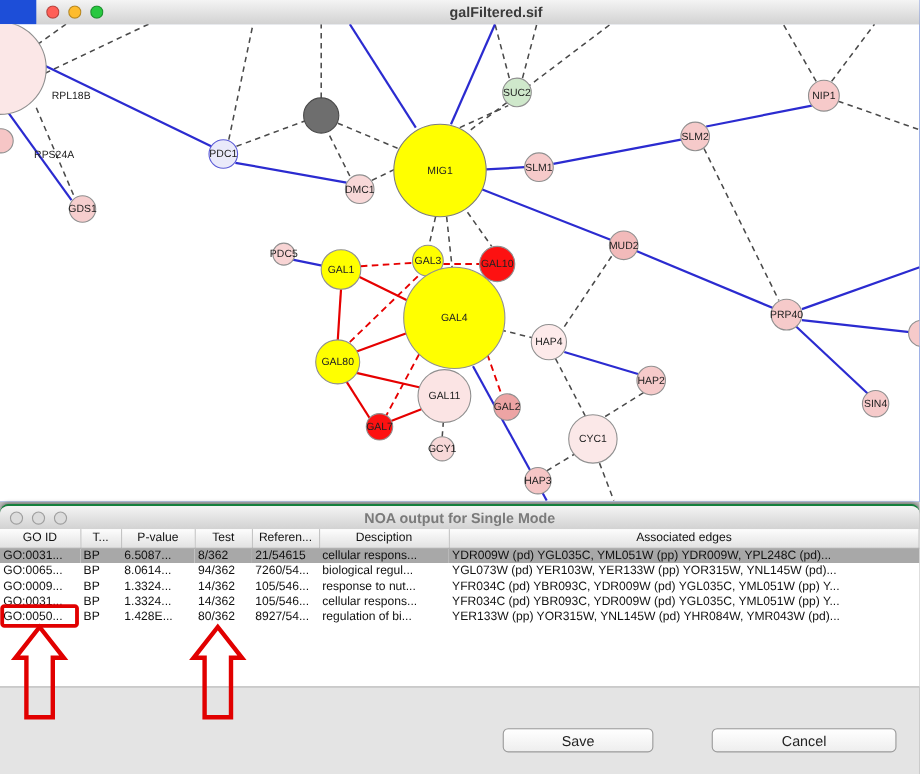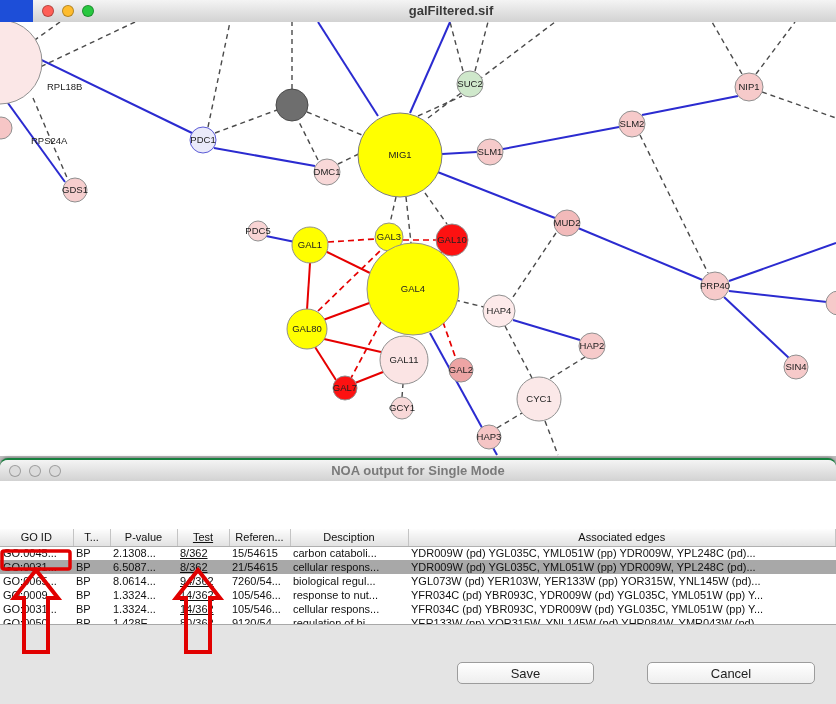--- a/index.html
+++ b/index.html
@@ -19,26 +19,26 @@
   .canvas svg{display:block;}
   .node-label{font-size:9.5px;fill:#222;}
 
   
   .results-window{position:absolute;left:0;top:458px;width:836px;height:246px;background:#e4e4e4;
                   border-radius:8px 8px 0 0;border-top:2px solid #15803d;box-shadow:0 -1px 3px rgba(0,0,0,.3);}
   .results-window .titlebar{border-radius:8px 8px 0 0;height:21px;}
   .results-window .titlebar .title{line-height:21px;color:#7a7a7a;}
   .table-wrap{position:absolute;left:0;top:21px;width:836px;height:143px;background:#fff;
               border-bottom:1px solid #a8a8a8;overflow:hidden;}
-  table{border-collapse:collapse;table-layout:fixed;width:836px;font-size:11px;color:#111;margin-top:48px;}
+  table{border-collapse:collapse;table-layout:fixed;width:836px;font-size:11px;color:#111;}
   th{height:17px;font-weight:normal;text-align:center;background:linear-gradient(#fdfdfd,#e2e2e2);
      border-bottom:1px solid #b0b0b0;border-right:1px solid #c4c4c4;overflow:hidden;white-space:nowrap;padding:0 2px;box-sizing:border-box;}
   td{height:14px;padding:0 3px;overflow:hidden;white-space:nowrap;box-sizing:border-box;}
   tr.selected td{background:#a8a8a8;}
-  .c0{width:73px;} .c1{width:37px;} .c2{width:67px;} .c3{width:52px;text-decoration:underline;} .c4{width:61px;} .c5{width:118px;}
+  .c0{width:73px;} .c1{width:37px;} .c2{width:67px;} .c3{width:52px;} .c4{width:61px;} .c5{width:118px;}
 
   .buttonbar button{position:absolute;top:202px;height:22px;border:1px solid #9c9c9c;border-radius:5px;
       background:linear-gradient(#ffffff,#eeeeee);font-family:"Liberation Sans",sans-serif;font-size:13px;color:#222;}
   #save-btn{left:457px;width:137px;}
   #cancel-btn{left:647px;width:168px;}
 
   
   .annotation-overlay{position:absolute;left:0;top:0;width:836px;height:704px;pointer-events:none;z-index:20;}
 </style>
 </head>
@@ -189,29 +189,20 @@
               <th class="c0">GO ID</th>
               <th class="c1">T...</th>
               <th class="c2">P-value</th>
               <th class="c3">Test</th>
               <th class="c4">Referen...</th>
               <th class="c5">Desciption</th>
               <th class="c6">Associated edges</th>
             </tr>
           </thead>
         <tbody id="results-body">
-            <tr>
-              <td class="c0">GO:0045...</td>
-              <td class="c1">BP</td>
-              <td class="c2">2.1308...</td>
-              <td class="c3">8/362</td>
-              <td class="c4">15/54615</td>
-              <td class="c5">carbon cataboli...</td>
-              <td class="c6">YDR009W (pd) YGL035C, YML051W (pp) YDR009W, YPL248C (pd)...</td>
-            </tr>
             <tr class="selected">
               <td class="c0">GO:0031...</td>
               <td class="c1">BP</td>
               <td class="c2">6.5087...</td>
               <td class="c3">8/362</td>
               <td class="c4">21/54615</td>
               <td class="c5">cellular respons...</td>
               <td class="c6">YDR009W (pd) YGL035C, YML051W (pp) YDR009W, YPL248C (pd)...</td>
             </tr>
             <tr>
@@ -239,21 +230,21 @@
               <td class="c3">14/362</td>
               <td class="c4">105/546...</td>
               <td class="c5">cellular respons...</td>
               <td class="c6">YFR034C (pd) YBR093C, YDR009W (pd) YGL035C, YML051W (pp) Y...</td>
             </tr>
             <tr>
               <td class="c0">GO:0050...</td>
               <td class="c1">BP</td>
               <td class="c2">1.428E...</td>
               <td class="c3">80/362</td>
-              <td class="c4">9120/54...</td>
+              <td class="c4">8927/54...</td>
               <td class="c5">regulation of bi...</td>
               <td class="c6">YER133W (pp) YOR315W, YNL145W (pd) YHR084W, YMR043W (pd)...</td>
             </tr>
           </tbody>
       </table>
     </div>
     <div class="buttonbar">
       <button id="save-btn">Save</button>
       <button id="cancel-btn">Cancel</button>
     </div>

